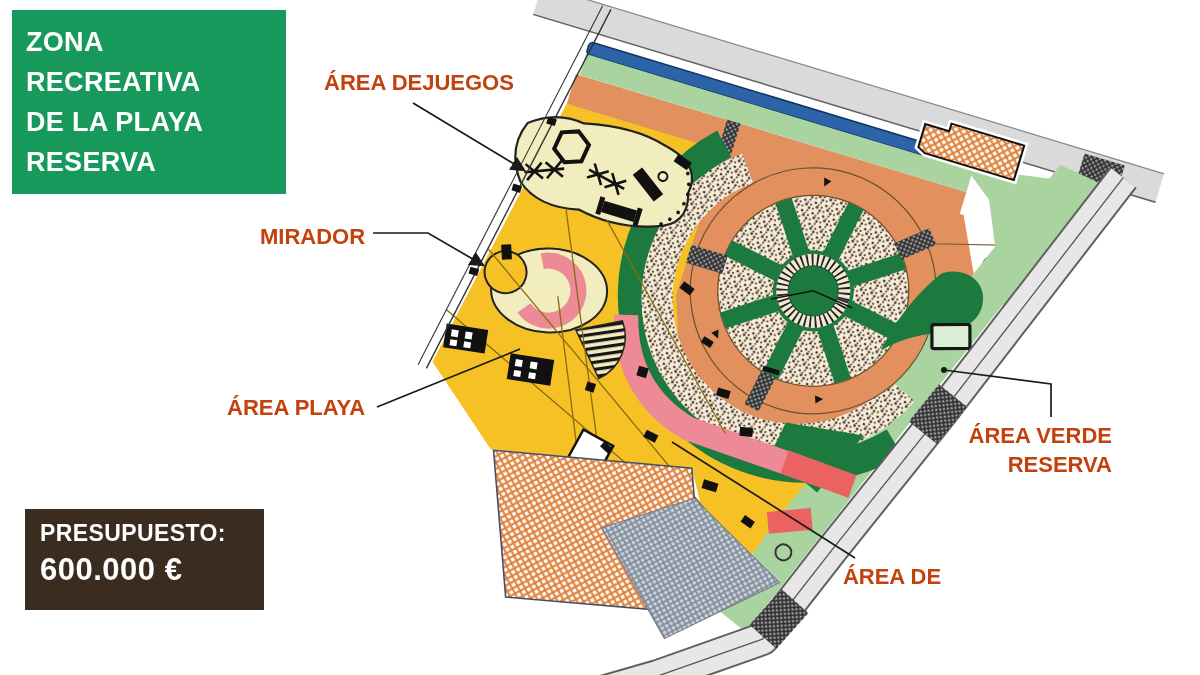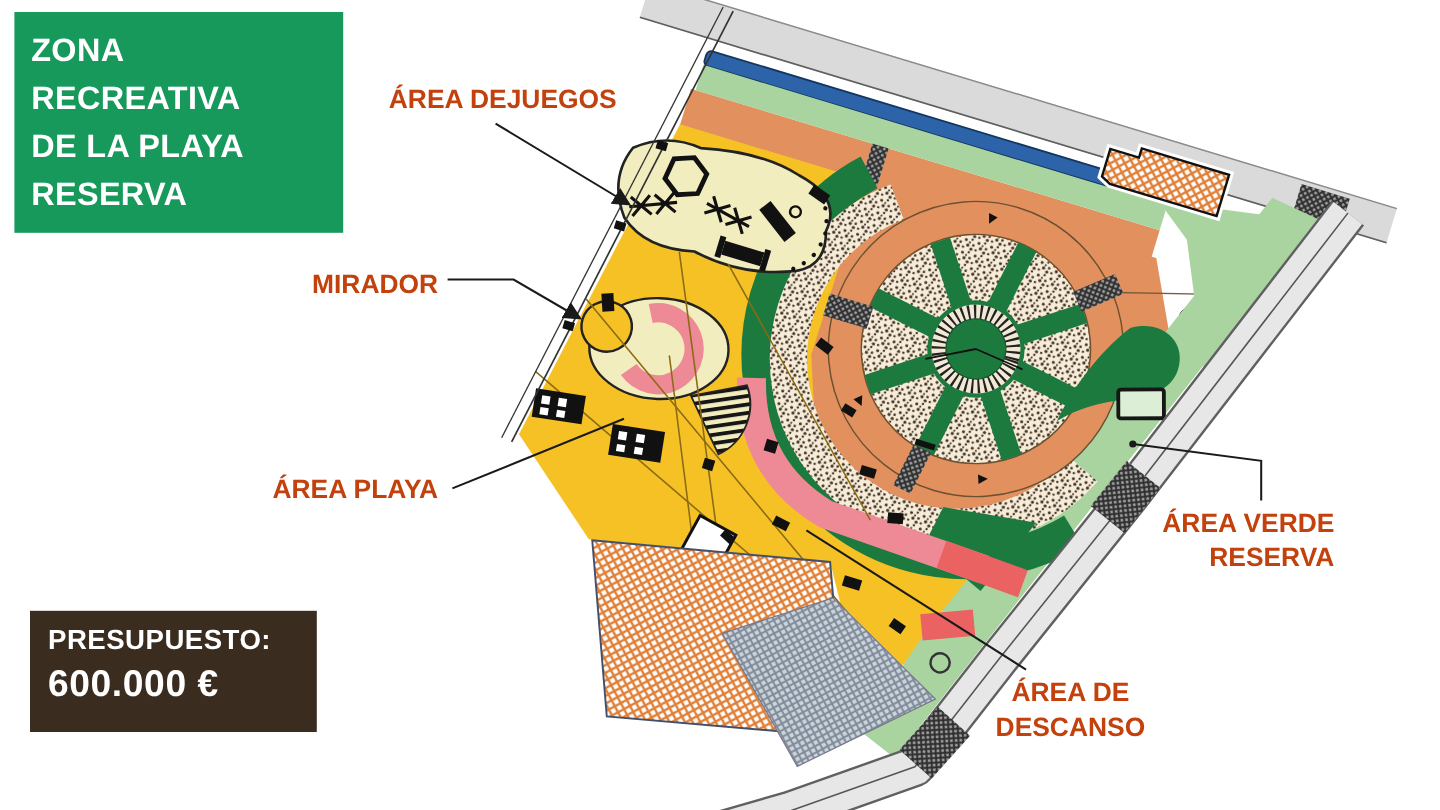--- a/index.html
+++ b/index.html
@@ -251,16 +251,15 @@
 
   <div class="map-label lbl-juegos">ÁREA DEJUEGOS</div>
   <div class="map-label lbl-mirador">MIRADOR</div>
   <div class="map-label lbl-bicis">ÁREA PLAYA</div>
   <div class="map-label lbl-verde">
     <span>ÁREA VERDE</span>
     <span>RESERVA</span>
   </div>
   <div class="map-label lbl-descanso">
     <span>ÁREA DE</span>
-    <span>DESCANSO</span>
   </div>
 
 </div>
 
 </body></html>

